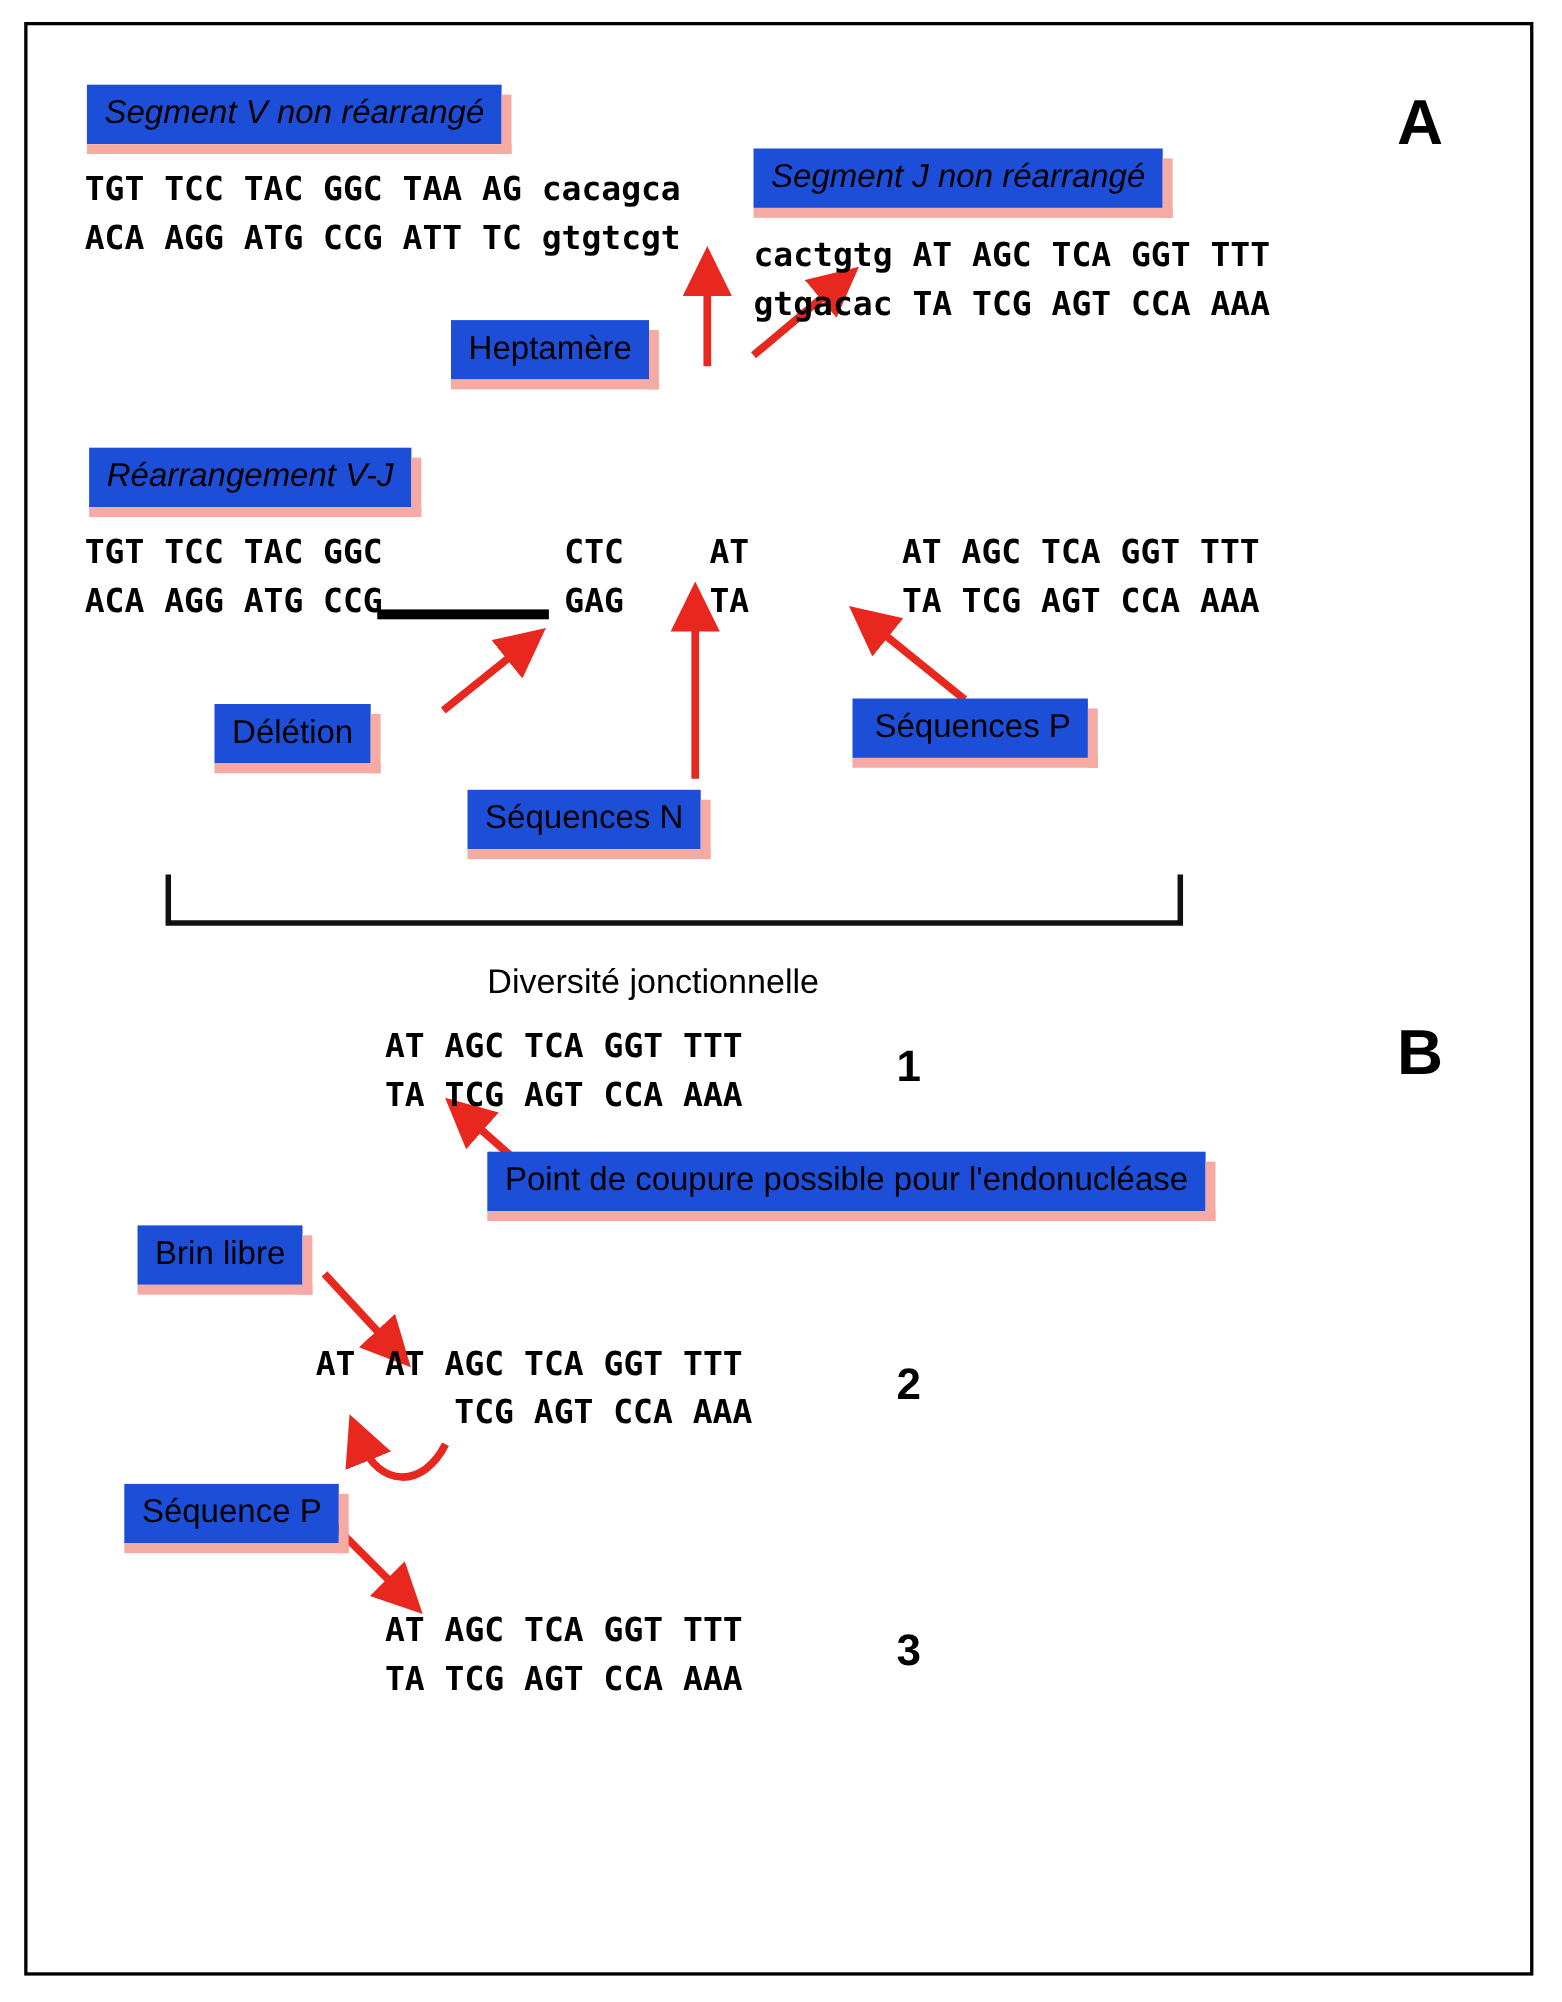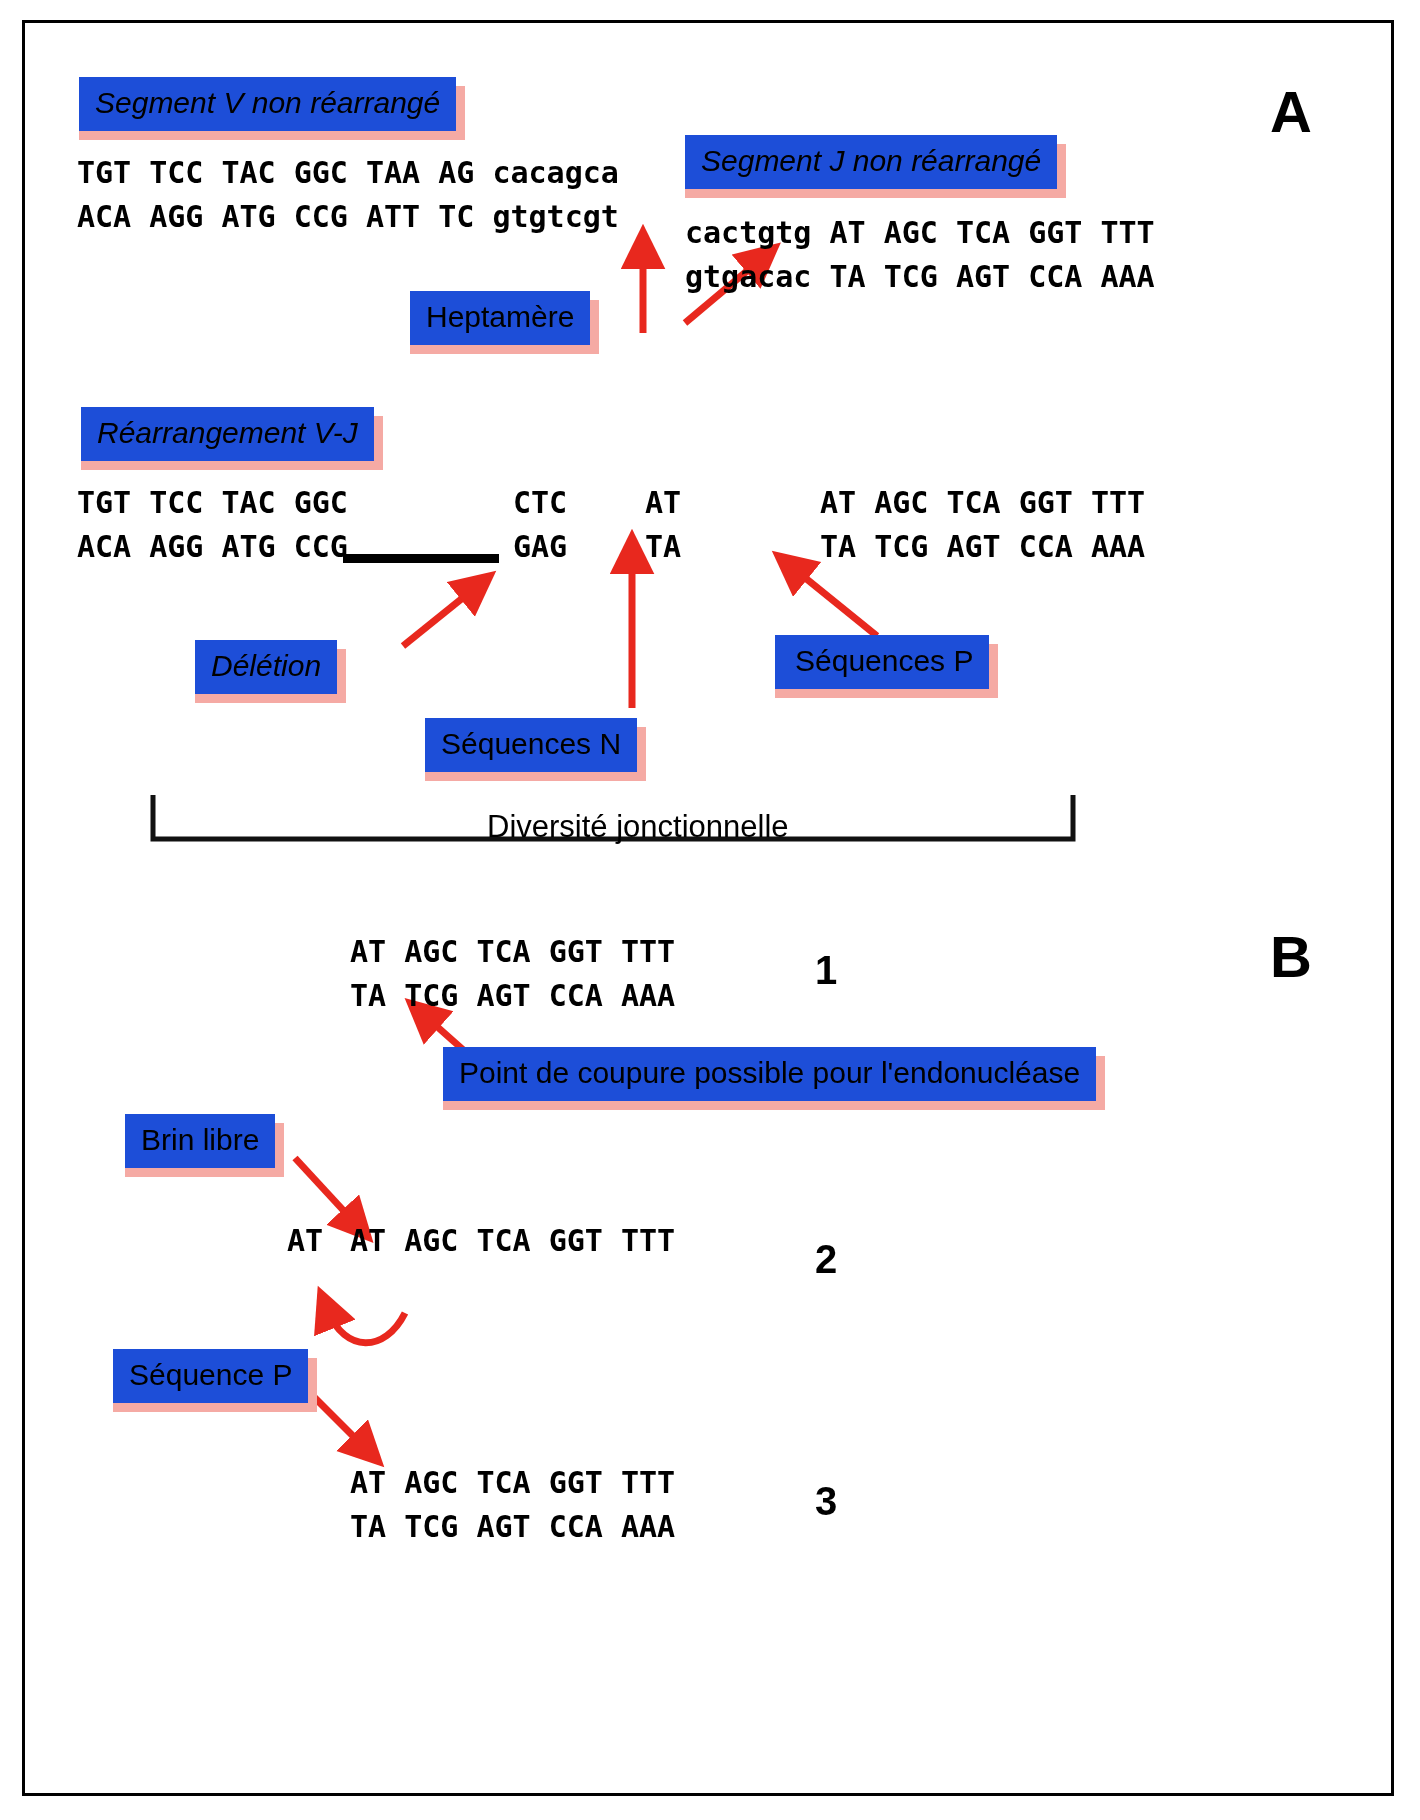--- a/index.html
+++ b/index.html
@@ -158,38 +158,39 @@
   <div class="seq" style="left:488px; top:502px;">GAG</div>
 
   <div class="seq" style="left:620px; top:458px;">AT</div>
   <div class="seq" style="left:620px; top:502px;">TA</div>
 
   <div class="seq" style="left:795px; top:458px;">AT AGC TCA GGT TTT</div>
   <div class="seq" style="left:795px; top:502px;">TA TCG AGT CCA AAA</div>
 
   <div class="deletion-bar" style="left:318px; top:531px; width:156px; height:9px;"></div>
 
-  <div class="chip" style="left:170px; top:617px;font-style:italic;">Délétion</div>
+  <div class="chip" style="left:170px; top:617px;">Délétion</div>
   <div class="chip" style="left:400px; top:695px;">Séquences N</div>
   <div class="chip" style="left:750px; top:612px;padding-left:20px;">Séquences P</div>
 
-  <div class="caption" style="left:418px; top:786px;margin-left:44px;">Diversité jonctionnelle</div>
+  <div class="caption" style="left:418px; top:852px;">Diversité jonctionnelle</div>
 
   <div class="panel-letter" style="left:1245px; top:900px;">B</div>
 
   <div class="seq" style="left:325px; top:907px;">AT AGC TCA GGT TTT</div>
   <div class="seq" style="left:325px; top:951px;">TA TCG AGT CCA AAA</div>
   <div class="step-num" style="left:790px; top:925px;">1</div>
 
   <div class="chip" style="left:418px; top:1024px;">Point de coupure possible pour l'endonucléase</div>
 
   <div class="chip" style="left:100px; top:1091px;">Brin libre</div>
 
   <div class="seq" style="left:262px; top:1196px;">AT</div>
   <div class="seq" style="left:325px; top:1196px;">AT AGC TCA GGT TTT</div>
+  <div class="seq" style="left:388px; top:1240px;">TCG AGT CCA AAA</div>
   <div class="step-num" style="left:790px; top:1214px;">2</div>
 
   <div class="chip" style="left:88px; top:1310px;margin-top:16px;">Séquence P</div>
 
   <div class="seq" style="left:325px; top:1438px;">AT AGC TCA GGT TTT</div>
   <div class="seq" style="left:325px; top:1482px;">TA TCG AGT CCA AAA</div>
   <div class="step-num" style="left:790px; top:1456px;">3</div>
 
 </div>
 

